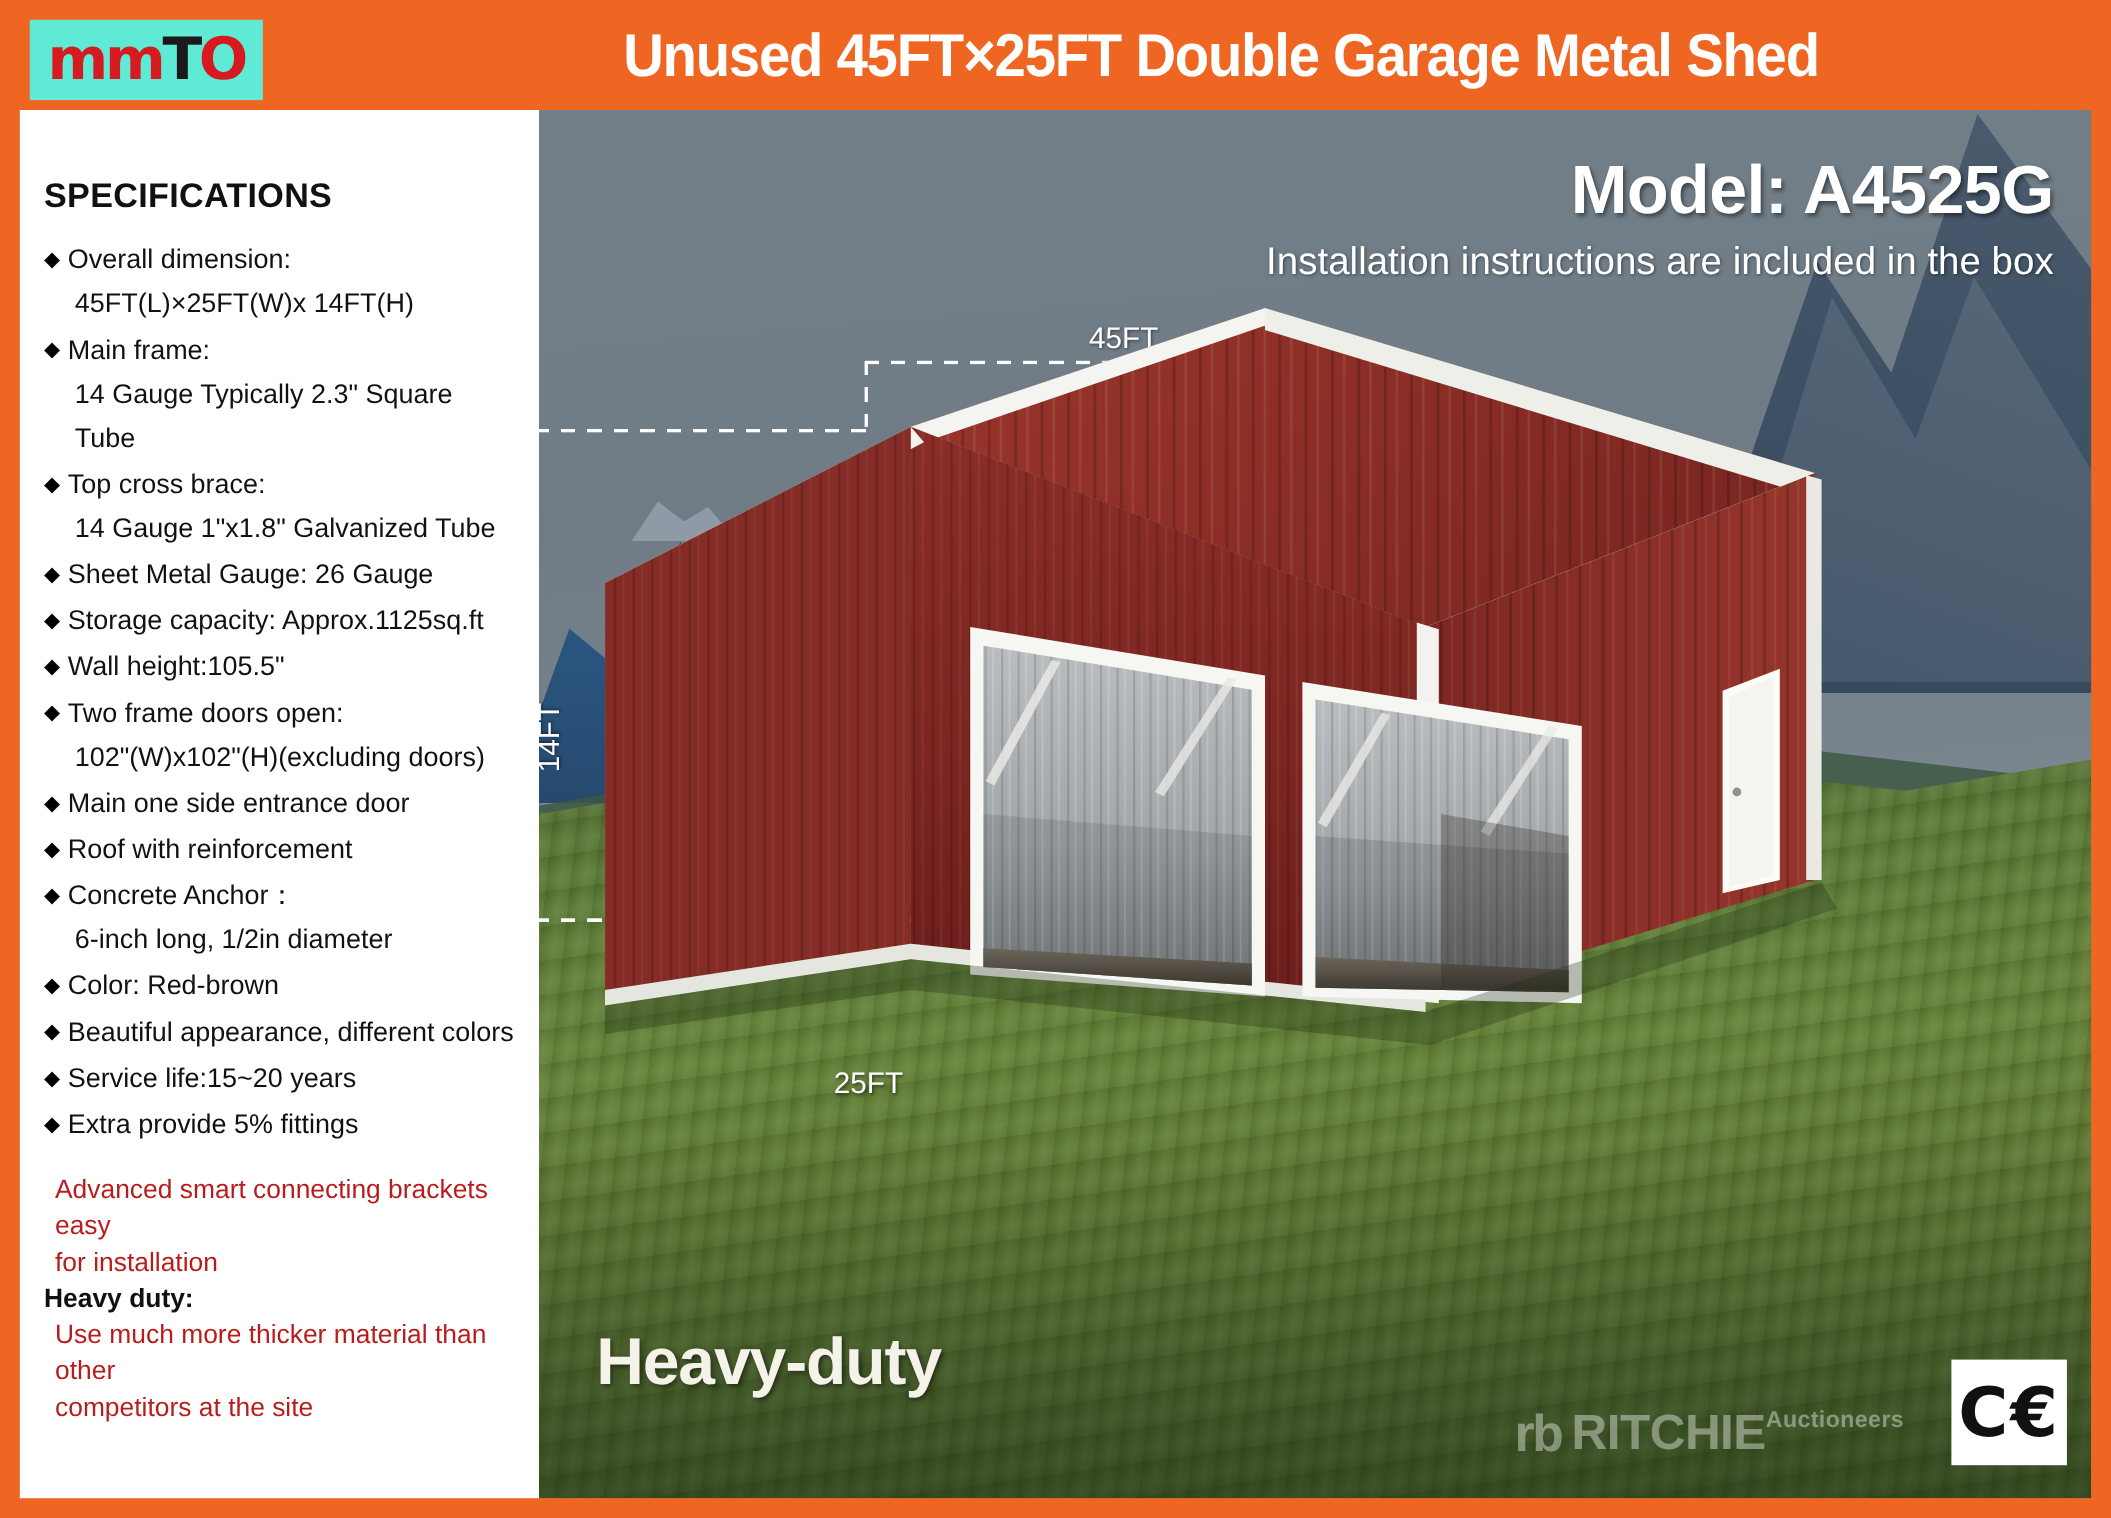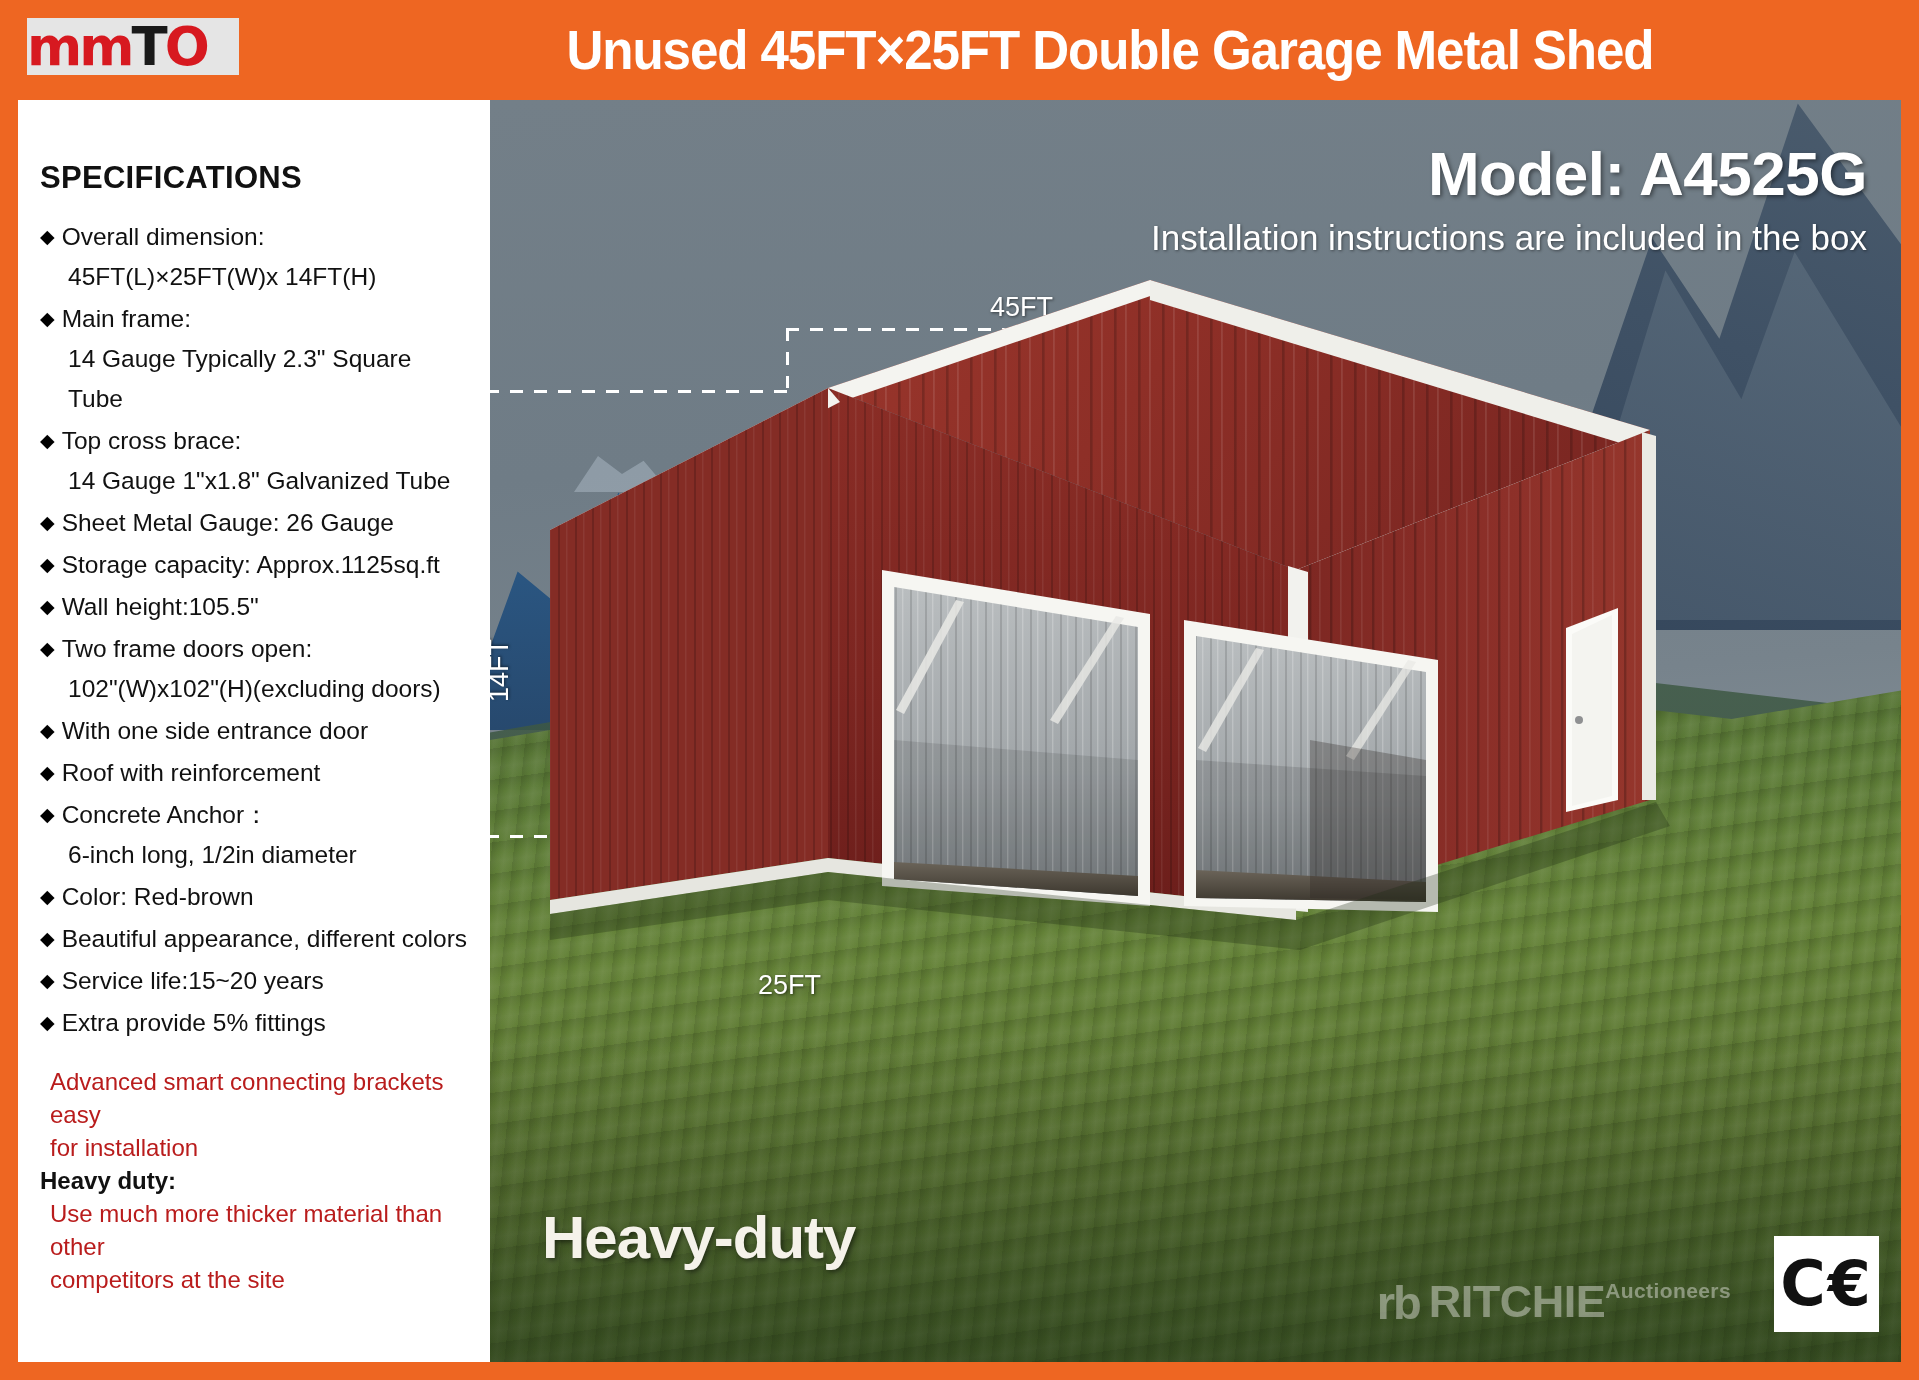--- a/index.html
+++ b/index.html
@@ -18,23 +18,23 @@
   }
 
   
   #header {
     position:absolute; left:0; top:0;
     width:1919px; height:100px;
     background:#ee6622;
   }
   #logo-box {
     position:absolute; left:27px; top:18px;
-    width:212px; height:57px;
-    background:#e5e5e5;
-    display:flex; align-items:center; 
+    width:212px; height:73px;
+    background:#5eead4;
+    display:flex; align-items:center; justify-content:center;
   }
   #logo-text {
     font-family:"DejaVu Sans", sans-serif;
     font-weight:bold;
     font-size:53px;
     line-height:53px;
     letter-spacing:-3px;
   }
   .lg-m { color:#d71920; font-style:normal; }
   .lg-t { color:#1a1a1a; }
@@ -338,21 +338,21 @@
         <div class="spec-item">
           <div class="spec-line1">
             <span class="spec-bullet">◆</span>
             <span>Two frame doors open:</span>
           </div>
           <div class="spec-sub">102"(W)x102"(H)(excluding doors)</div>
         </div>
         <div class="spec-item">
           <div class="spec-line1">
             <span class="spec-bullet">◆</span>
-            <span>With one side entrance door</span>
+            <span>Main one side entrance door</span>
           </div>
         </div>
         <div class="spec-item">
           <div class="spec-line1">
             <span class="spec-bullet">◆</span>
             <span>Roof with reinforcement</span>
           </div>
         </div>
         <div class="spec-item">
           <div class="spec-line1">

